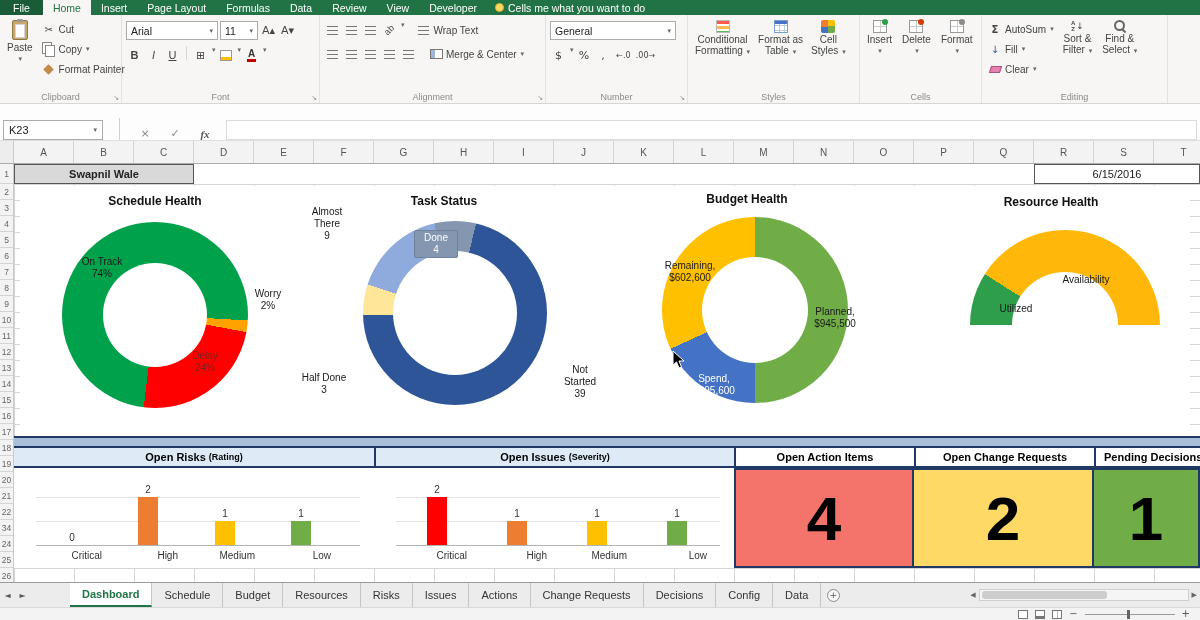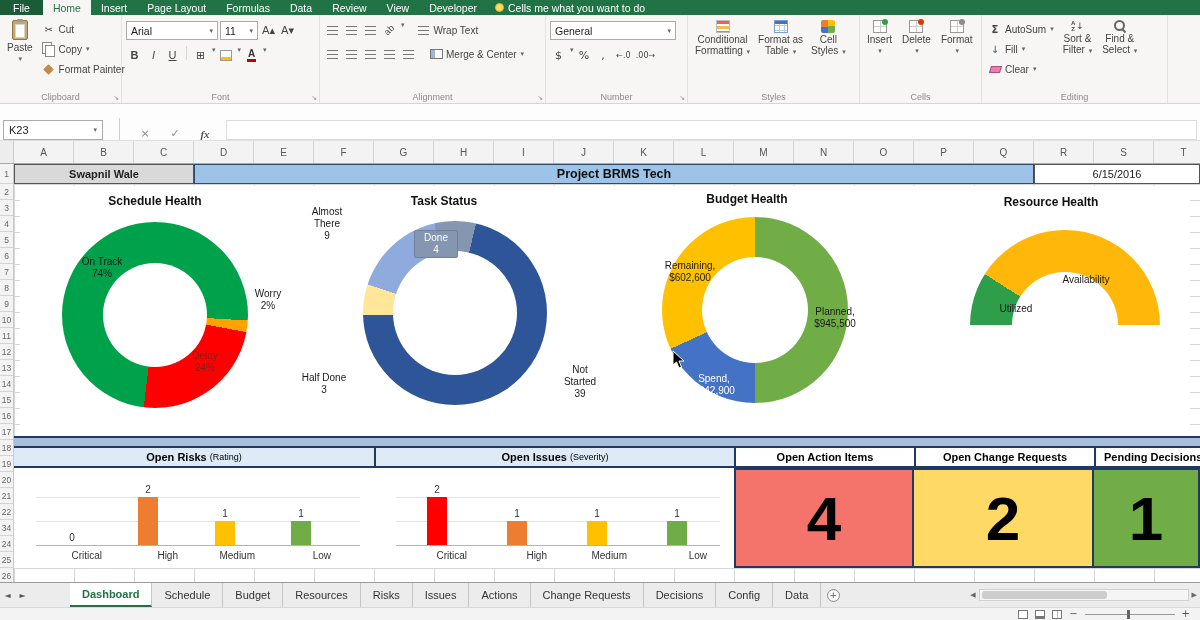--- a/index.html
+++ b/index.html
@@ -103,21 +103,21 @@
   .gauge::after{content:"";position:absolute;left:42px;bottom:0;width:106px;height:53px;background:#fff;border-radius:53px 53px 0 0}
   .clabel{position:absolute;font-size:10px;line-height:12px;text-align:center;white-space:pre-line;color:#1a1a1a}
   .clabel.done{background:#8496B0;color:#fff;border:1px solid #6f819b;border-radius:2px;padding:1px 8px}
 
   .band-stripe{position:absolute;left:14px;top:272px;width:1186px;height:12px;background:#a9bed8;border-top:2px solid #1F3864;border-bottom:2px solid #1F3864}
   .band{position:absolute;left:14px;top:284px;width:1186px;height:20px}
   .bandcell{position:absolute;top:0;height:20px;display:flex;align-items:center;justify-content:center;gap:3px;border-bottom:2px solid #1F3864;font-weight:bold;font-size:11px;color:#000;overflow:hidden;white-space:nowrap}
   .bandcell.blue{background:#DEEBF7}
   .bandcell.white{background:#fff}
   .bandcell.sep{border-left:2px solid #1F3864}
-  .bq{font-size:9px;font-weight:normal}
+  .bq{font-size:9px;font-weight:bold}
   .kpi{position:absolute;top:304px;height:100px;border:2px solid #1F3864;display:flex;align-items:center;justify-content:center;font-size:62px;font-weight:bold;color:#000}
   .kpi.noleft{border-left:none}
 
   .minichart{position:absolute;top:304px;width:360px;height:100px;background:#fff}
   #chart-risks{left:14px}
   #chart-issues{left:374px}
   .mgrid{position:absolute;left:22px;right:14px;height:1px;background:#e3e3e3}
   .maxis{position:absolute;left:22px;right:14px;height:1px;background:#b3b3b3}
   .mini-bar{position:absolute}
   .bar-val{position:absolute;width:30px;text-align:center;font-size:10px;color:#333}
@@ -459,21 +459,20 @@
         <div class="row-h">21</div>
         <div class="row-h">22</div>
         <div class="row-h">34</div>
         <div class="row-h">24</div>
         <div class="row-h">25</div>
         <div class="row-h">26</div>
       </div>
     </div>
 
   <div class="cellbox" id="cell-author">Swapnil Wale</div>
-  <div class="cellbox" id="cell-title">Project BRMS Tech</div>
   <div class="cellbox" id="cell-date">6/15/2016</div>
 
   <div class="chart-title" style="left:75px;top:30px">Schedule Health</div>
   <div class="chart-title" style="left:364px;top:30px">Task Status</div>
   <div class="chart-title" style="left:667px;top:28px">Budget Health</div>
   <div class="chart-title" style="left:971px;top:31px">Resource Health</div>
 
   <div class="donut" id="donut-schedule" style="background: conic-gradient(from 187deg, rgb(0, 161, 75) 0deg, rgb(0, 161, 75) 266.4deg, rgb(255, 162, 0) 266.4deg, rgb(255, 162, 0) 273.6deg, rgb(254, 0, 0) 273.6deg, rgb(254, 0, 0) 360deg);"></div>
   <div class="donut" id="donut-task" style="background: conic-gradient(from 347deg, rgb(132, 150, 176) 0deg, rgb(132, 150, 176) 26.2deg, rgb(46, 85, 151) 26.2deg, rgb(46, 85, 151) 281.5deg, rgb(255, 230, 153) 281.5deg, rgb(255, 230, 153) 301.1deg, rgb(143, 170, 220) 301.1deg, rgb(143, 170, 220) 360deg);"></div>
   <div class="donut" id="donut-budget" style="background: conic-gradient(rgb(112, 173, 71) 0deg, rgb(112, 173, 71) 180deg, rgb(68, 114, 196) 180deg, rgb(68, 114, 196) 245.3deg, rgb(255, 192, 0) 245.3deg, rgb(255, 192, 0) 360deg);"></div>
@@ -495,21 +494,21 @@
 3</div>
   <div class="clabel" style="left:552px;top:200px;width:56px">Not
 Started
 39</div>
 
   <div class="clabel" style="left:648px;top:96px;width:84px">Remaining,
 $602,600</div>
   <div class="clabel" style="left:793px;top:142px;width:84px">Planned,
 $945,500</div>
   <div class="clabel" style="left:672px;top:209px;width:84px;color:#fff">Spend,
-$342,900</div>
+$395,600</div>
 
   <div class="clabel" style="left:1045px;top:110px;width:82px">Availability</div>
   <div class="clabel" style="left:984px;top:139px;width:64px">Utilized</div>
 
   <div class="band-stripe"></div>
   <div class="band">
     <div class="bandcell blue" style="left:0;width:360px">
         <span class="bt">Open Risks</span>
         <span class="bq">(Rating)</span>
       </div>

